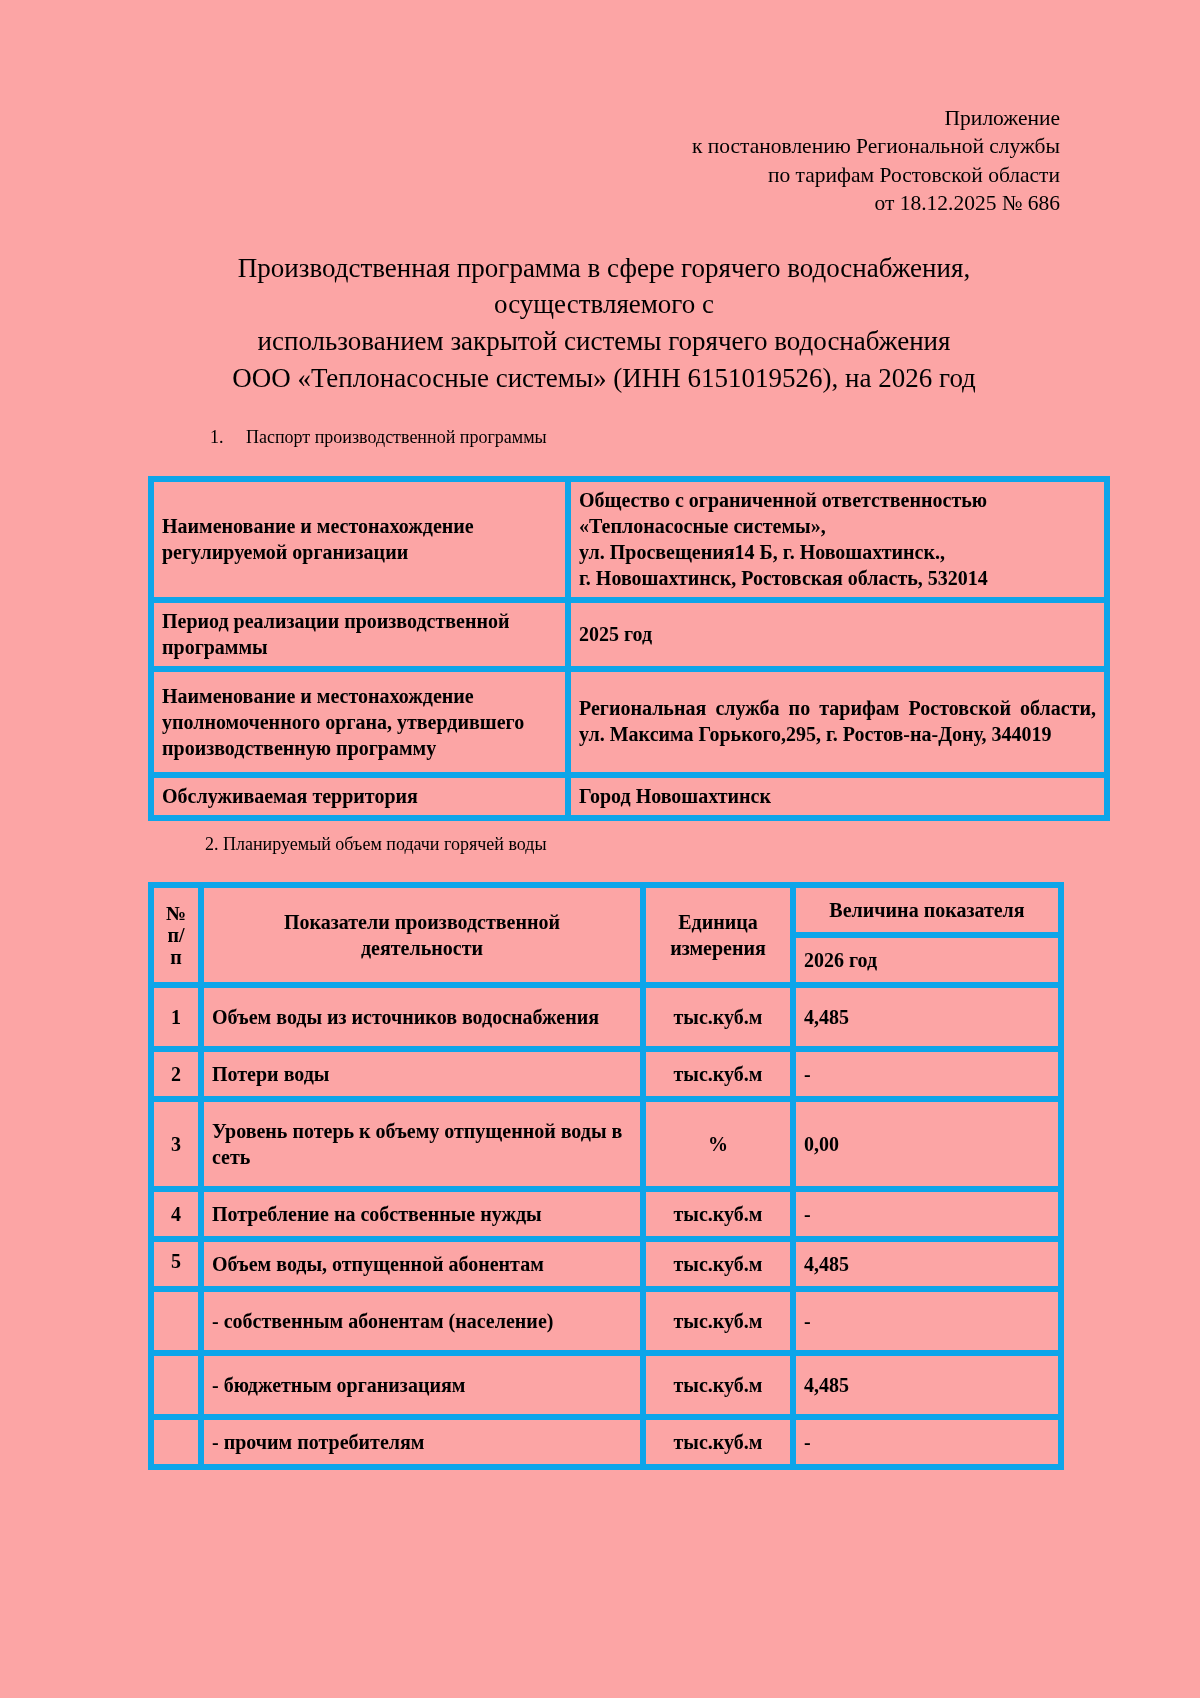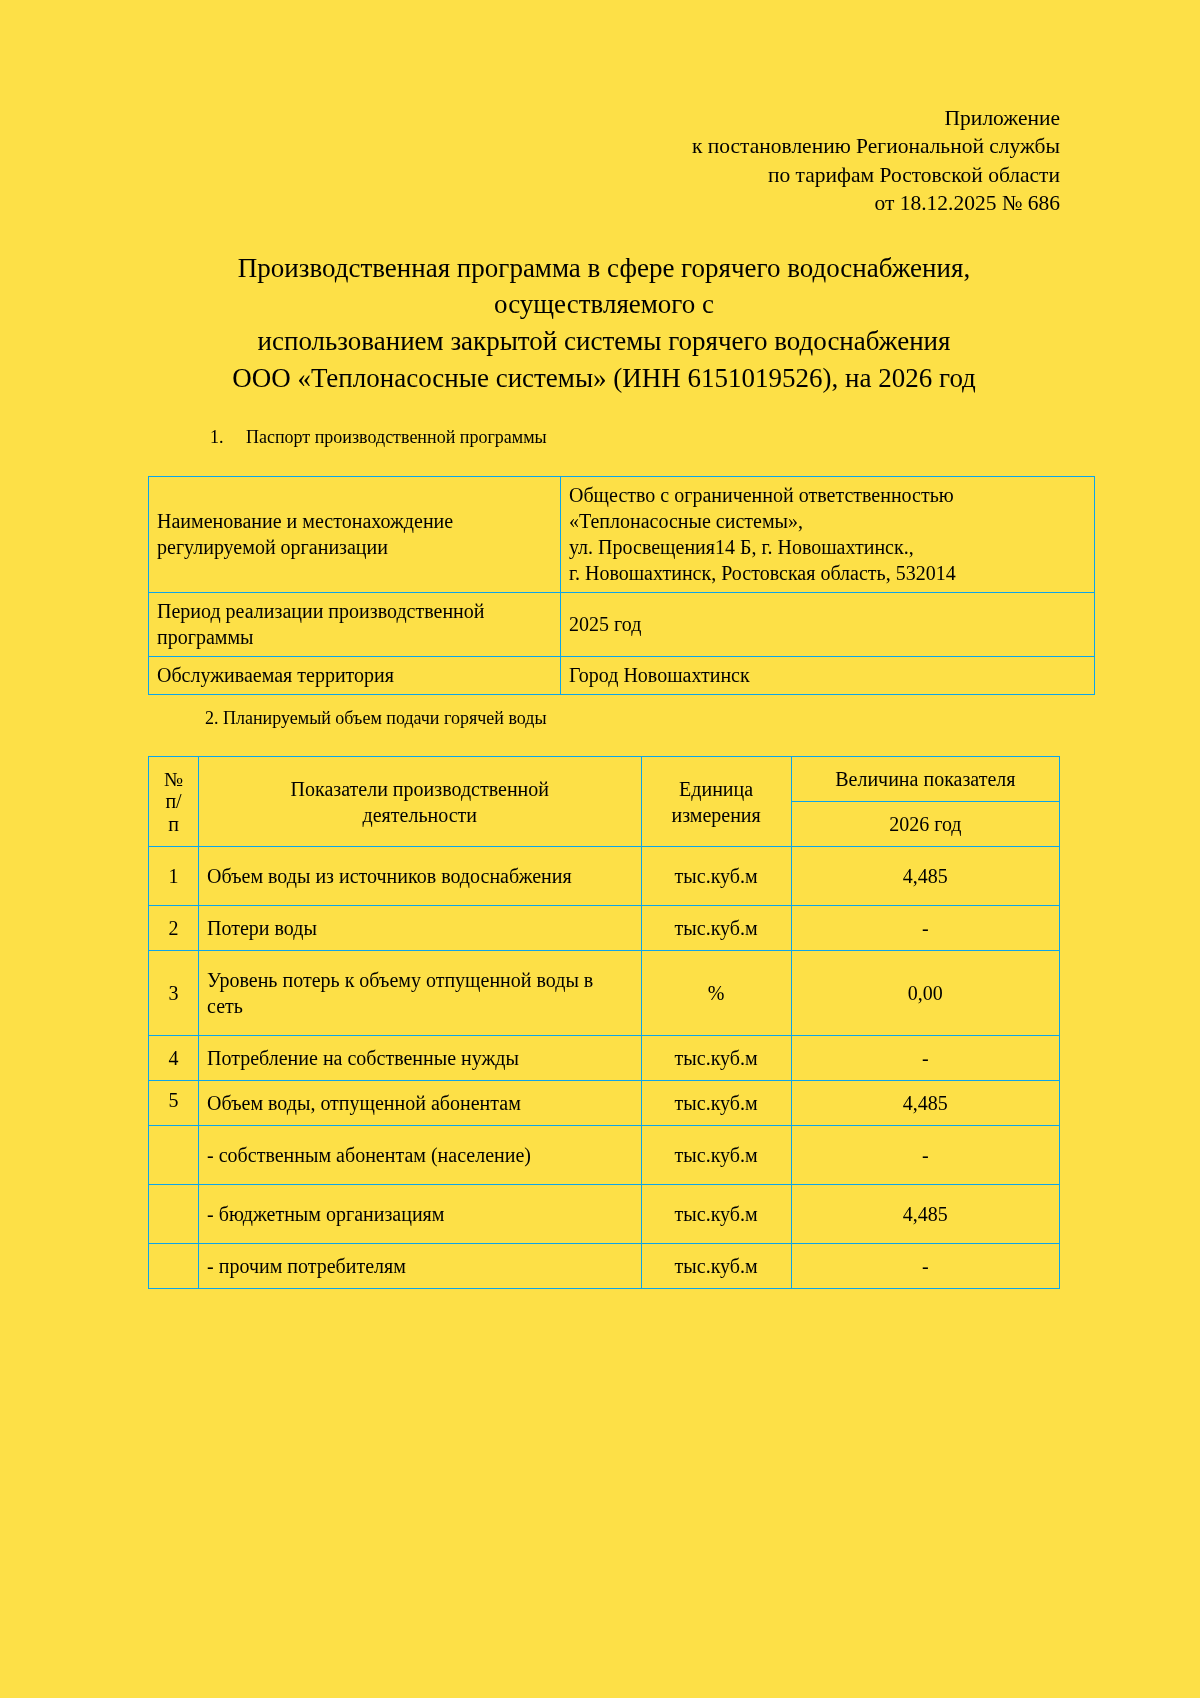--- a/index.html
+++ b/index.html
@@ -10,21 +10,21 @@
   }
   body {
     font-family: "Liberation Serif", "DejaVu Serif", serif;
     color: #000000;
   }
   .page {
     position: relative;
     width: 1200px;
     height: 1698px;
     margin: 0 auto;
-    background: #fde047;
+    background: #fca5a5;
     box-sizing: border-box;
     padding: 0;
     overflow: hidden;
   }
   .content {
     position: absolute;
     left: 148px;
     top: 0;
     width: 912px;
   }
@@ -63,24 +63,24 @@
 
   
   table {
     border-collapse: collapse;
     width: 100%;
     font-size: 20px;
     line-height: 1.30;
     table-layout: fixed;
   }
   table td, table th {
-    border: 1px solid #0ea5e9;
+    border: 6px solid #0ea5e9;
     padding: 5px 8px 6px 8px;
     vertical-align: middle;
-    font-weight: normal;
+    font-weight: bold;
     text-align: left;
   }
   .t-passport {
     margin-top: 26px;
   }
   .t-passport td.label { width: 395px; }
   .t-passport td.value { width: 517px; }
   .t-passport td.pad-mid { padding-top: 11px; padding-bottom: 11px; }
   .t-passport td.justify {
     text-align: justify;
@@ -88,21 +88,21 @@
   }
   .t-passport td.vtop { vertical-align: top; }
 
   .t-volume {
     margin-top: 26px;
   }
   .t-volume td, .t-volume th { padding: 9px 8px; }
   .t-volume .c-num   { width: 50px;  text-align: center; }
   .t-volume .c-ind   { width: 442px; }
   .t-volume .c-unit  { width: 150px; text-align: center; }
-  .t-volume .c-val   { width: 268px; text-align: center; }
+  .t-volume .c-val   { width: 268px; text-align: left; }
   .t-volume .h-ind   { text-align: center; }
   .t-volume .h-span  { text-align: center; }
   .t-volume .stacked {
     text-align: center;
     line-height: 1.12;
     padding-left: 2px;
     padding-right: 2px;
   }
   .t-volume .row-tall td { padding-top: 16px; padding-bottom: 16px; }
   .t-volume .num-top { vertical-align: top; padding-top: 6px; }
@@ -138,20 +138,24 @@
           <td class="value vtop">
             <div>Общество с ограниченной ответственностью</div>
             <div>«Теплонасосные системы»,</div>
             <div>ул. Просвещения14 Б, г. Новошахтинск.,</div>
             <div>г. Новошахтинск, Ростовская область, 532014</div>
           </td>
         </tr>
         <tr>
           <td class="label">Период реализации производственной программы</td>
           <td class="value">2025 год</td>
+        </tr>
+        <tr>
+          <td class="label pad-mid">Наименование и местонахождение уполномоченного органа, утвердившего производственную программу</td>
+          <td class="value justify">Региональная служба по тарифам Ростовской области, ул. Максима Горького,295, г. Ростов-на-Дону, 344019</td>
         </tr>
         <tr>
           <td class="label">Обслуживаемая территория</td>
           <td class="value">Город Новошахтинск</td>
         </tr>
       </tbody>
     </table>
 
     <div class="section-heading sec2">2. Планируемый объем подачи горячей воды</div>
 

